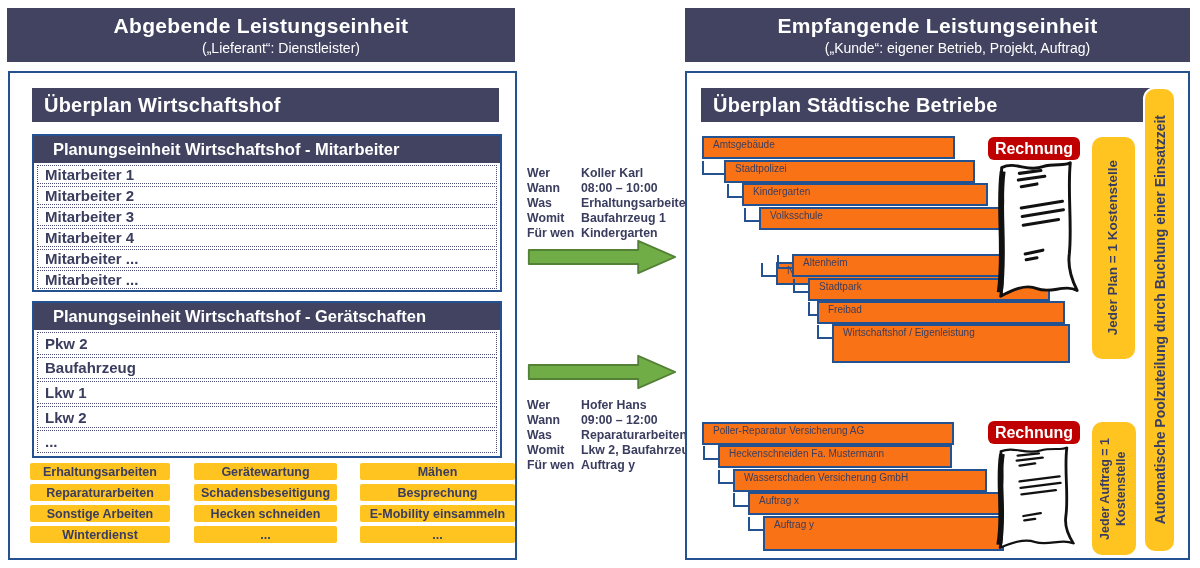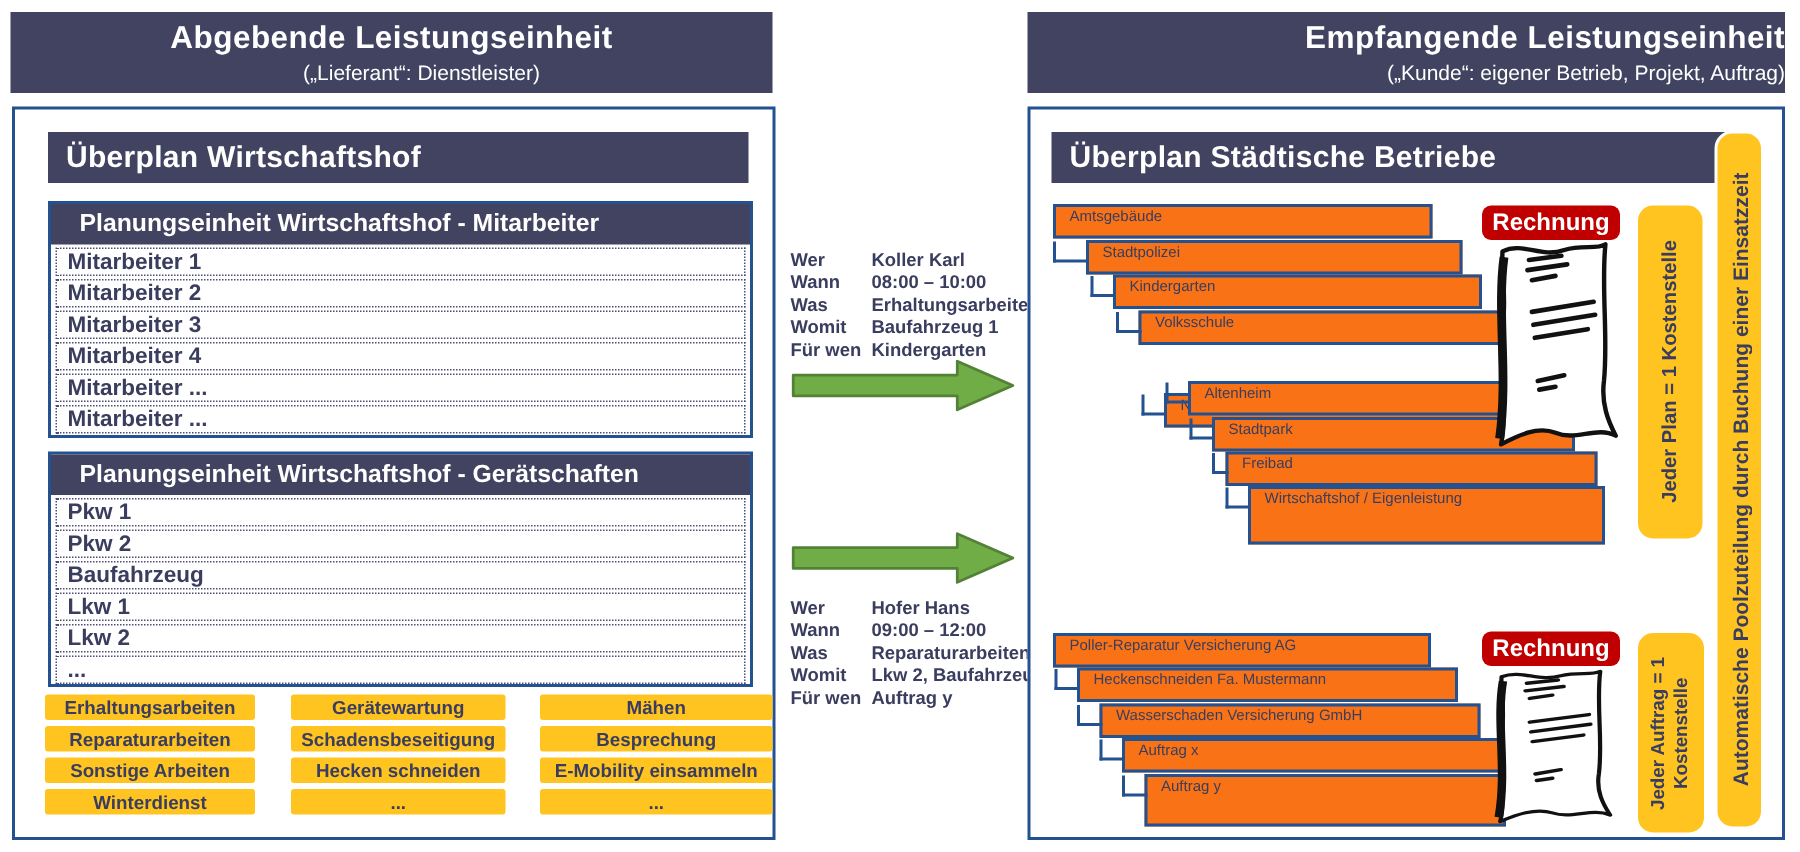--- a/index.html
+++ b/index.html
@@ -14,21 +14,21 @@
   *{margin:0;padding:0;box-sizing:border-box;}
   body{background:#fff;font-family:"Liberation Sans",sans-serif;}
   .canvas{position:relative;width:1200px;height:568px;background:#fff;overflow:hidden;}
 
   
   .hdr{position:absolute;background:var(--navy);color:#fff;text-align:center;
        display:flex;flex-direction:column;justify-content:center;gap:2px;}
   .hdr .t{font-size:21px;font-weight:700;letter-spacing:.3px;}
   .hdr .s{font-size:14px;font-weight:500;padding-left:40px;}
   .hdr-left{left:7px;top:8px;width:508px;height:54px;}
-  .hdr-right{left:685px;top:8px;width:505px;height:54px;text-align:right;}
+  .hdr-right{left:685px;top:8px;width:505px;height:54px;}
 
   
   .outer{position:absolute;background:#fff;border:2.5px solid var(--blue);}
   .outer-left{left:8px;top:71px;width:509px;height:489px;}
   .outer-right{left:685px;top:71px;width:505px;height:489px;}
 
   
   .navybar{position:absolute;background:var(--navy);color:#fff;font-size:20px;font-weight:700;
            display:flex;align-items:center;padding-left:12px;letter-spacing:.2px;z-index:1;}
 
@@ -72,21 +72,21 @@
   .casc1 .cb:nth-of-type(2)::before{left:-24px;width:22px;}
   .casc1 .cb:nth-of-type(3){left:55px;top:110px;width:246px;}
   .casc1 .cb:nth-of-type(4){left:72px;top:134px;width:245px;}
   .casc1 .cb:nth-of-type(5){left:89px;top:157px;width:244px;margin-top:32px;}
   .casc1 .cb:nth-of-type(6){left:105px;top:181px;width:243px;}
   .casc1 .cb:nth-of-type(7){left:121px;top:205px;width:242px;}
   .casc1 .cb:nth-of-type(8){left:130px;top:228px;width:248px;}
   .casc1 .cb:nth-of-type(8)::before{left:-11px;width:9px;}
   .casc1 .cb:nth-of-type(9){left:145px;top:251px;width:238px;height:39px;}
   .casc2 .cb:nth-of-type(1){left:15px;top:349px;width:252px;}
-  .casc2 .cb:nth-of-type(2){left:31px;top:372px;width:254px;}
+  .casc2 .cb:nth-of-type(2){left:31px;top:372px;width:234px;}
   .casc2 .cb:nth-of-type(3){left:46px;top:396px;width:254px;}
   .casc2 .cb:nth-of-type(4){left:61px;top:419px;width:257px;}
   .casc2 .cb:nth-of-type(5){left:76px;top:443px;width:241px;height:35px;}
 
   
   .badge{position:absolute;width:92px;height:23px;background:var(--red);border-radius:6px;
          color:#fff;font-size:16px;font-weight:700;display:flex;align-items:center;
          justify-content:center;z-index:3;}
   .badge1{left:301px;top:64px;}
   .badge2{left:301px;top:348px;}
@@ -130,21 +130,20 @@
         <div class="sitem">Mitarbeiter 3</div>
         <div class="sitem">Mitarbeiter 4</div>
         <div class="sitem">Mitarbeiter ...</div>
         <div class="sitem">Mitarbeiter ...</div>
       </div>
     </div>
 
     <div class="section sec2">
       <div class="shead">Planungseinheit Wirtschaftshof - Gerätschaften</div>
       <div class="sitems">
-        <div class="sitem">Pkw 1</div>
         <div class="sitem">Pkw 2</div>
         <div class="sitem">Baufahrzeug</div>
         <div class="sitem">Lkw 1</div>
         <div class="sitem">Lkw 2</div>
         <div class="sitem">...</div>
       </div>
     </div>
 
     <div class="tagcol tagcol1">
       <div class="tag">Erhaltungsarbeiten</div>

